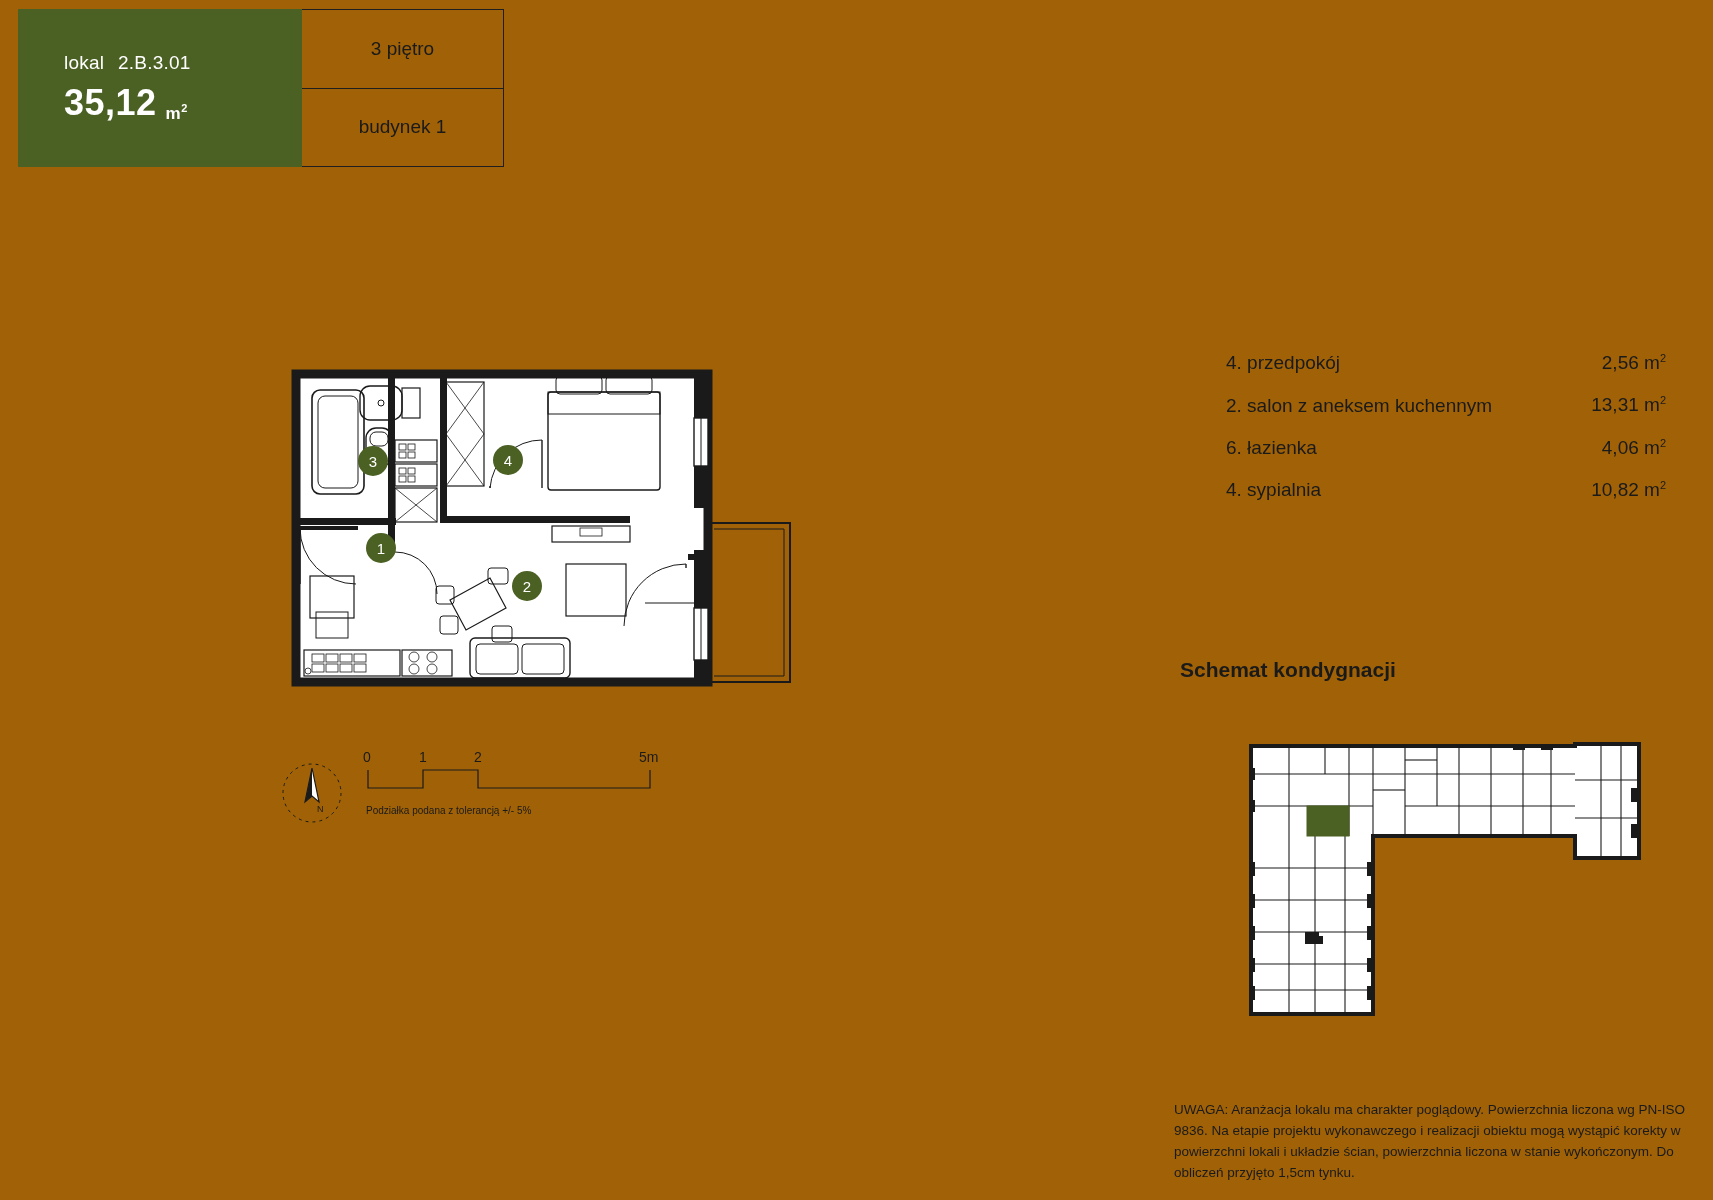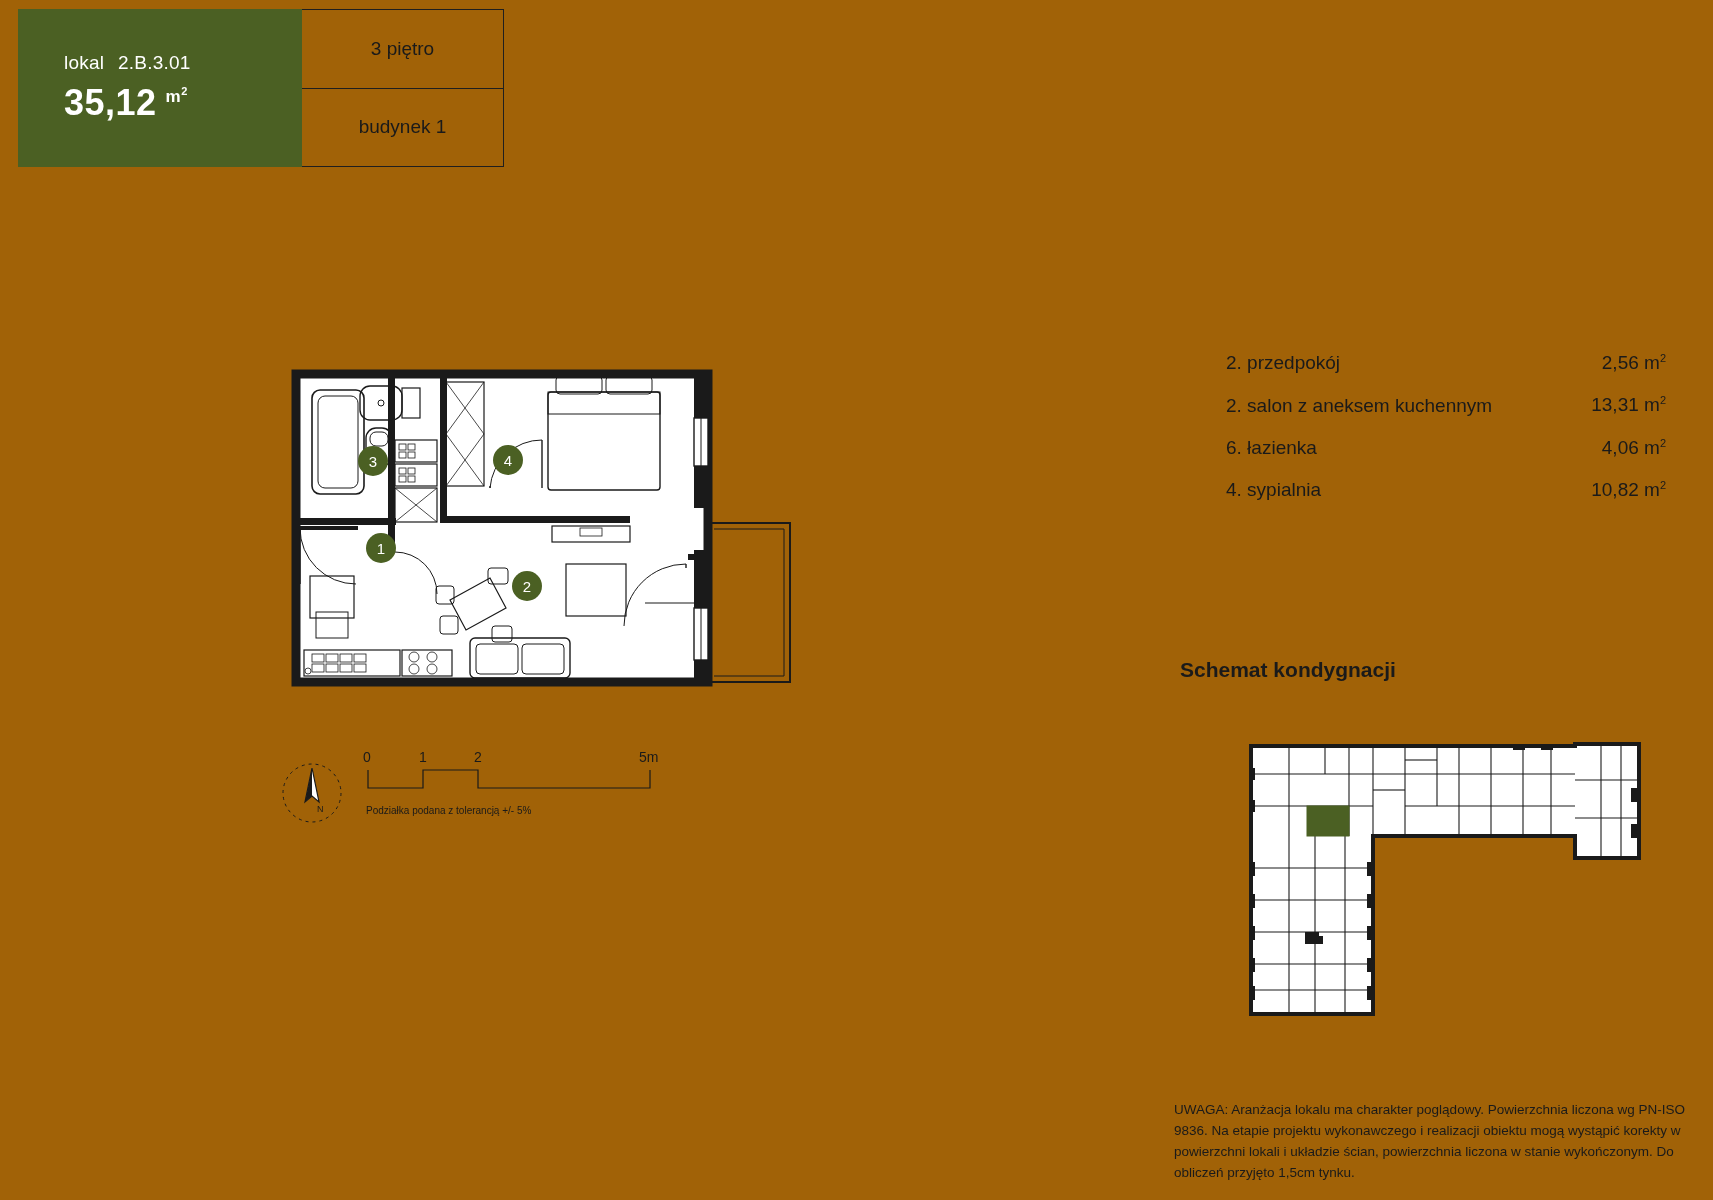--- a/index.html
+++ b/index.html
@@ -45,21 +45,21 @@
     font-size: 36px;
     font-weight: bold;
     letter-spacing: 0.5px;
     display: flex;
     align-items: flex-start;
   }
   #unit-area .sup {
     font-size: 17px;
     font-weight: bold;
     margin-left: 9px;
-    margin-top: 3px;
+    margin-top: 20px;
   }
   #unit-area .sup sup { font-size: 11px; }
   #meta-box {
     width: 202px;
     border: 1px solid #1f1f1f;
     border-left: none;
     display: flex;
     flex-direction: column;
   }
   .meta-cell {
@@ -329,21 +329,21 @@
     </svg>
     <span class="scale-num" style="left:82px; top:-3px;">0</span>
     <span class="scale-num" style="left:138px; top:-3px;">1</span>
     <span class="scale-num" style="left:193px; top:-3px;">2</span>
     <span class="scale-num" style="left:358px; top:-3px;">5m</span>
     <div id="scale-note">Podziałka podana z tolerancją +/- 5%</div>
   </div>
 
   <div id="room-list">
     <div class="room-row">
-      <span class="rname">2. przedpokój</span>
+      <span class="rname">4. przedpokój</span>
       <span class="rarea"><span>2,56 m</span><sup>2</sup></span>
     </div>
     <div class="room-row">
       <span class="rname">2. salon z aneksem kuchennym</span>
       <span class="rarea"><span>13,31 m</span><sup>2</sup></span>
     </div>
     <div class="room-row">
       <span class="rname">6. łazienka</span>
       <span class="rarea"><span>4,06 m</span><sup>2</sup></span>
     </div>

